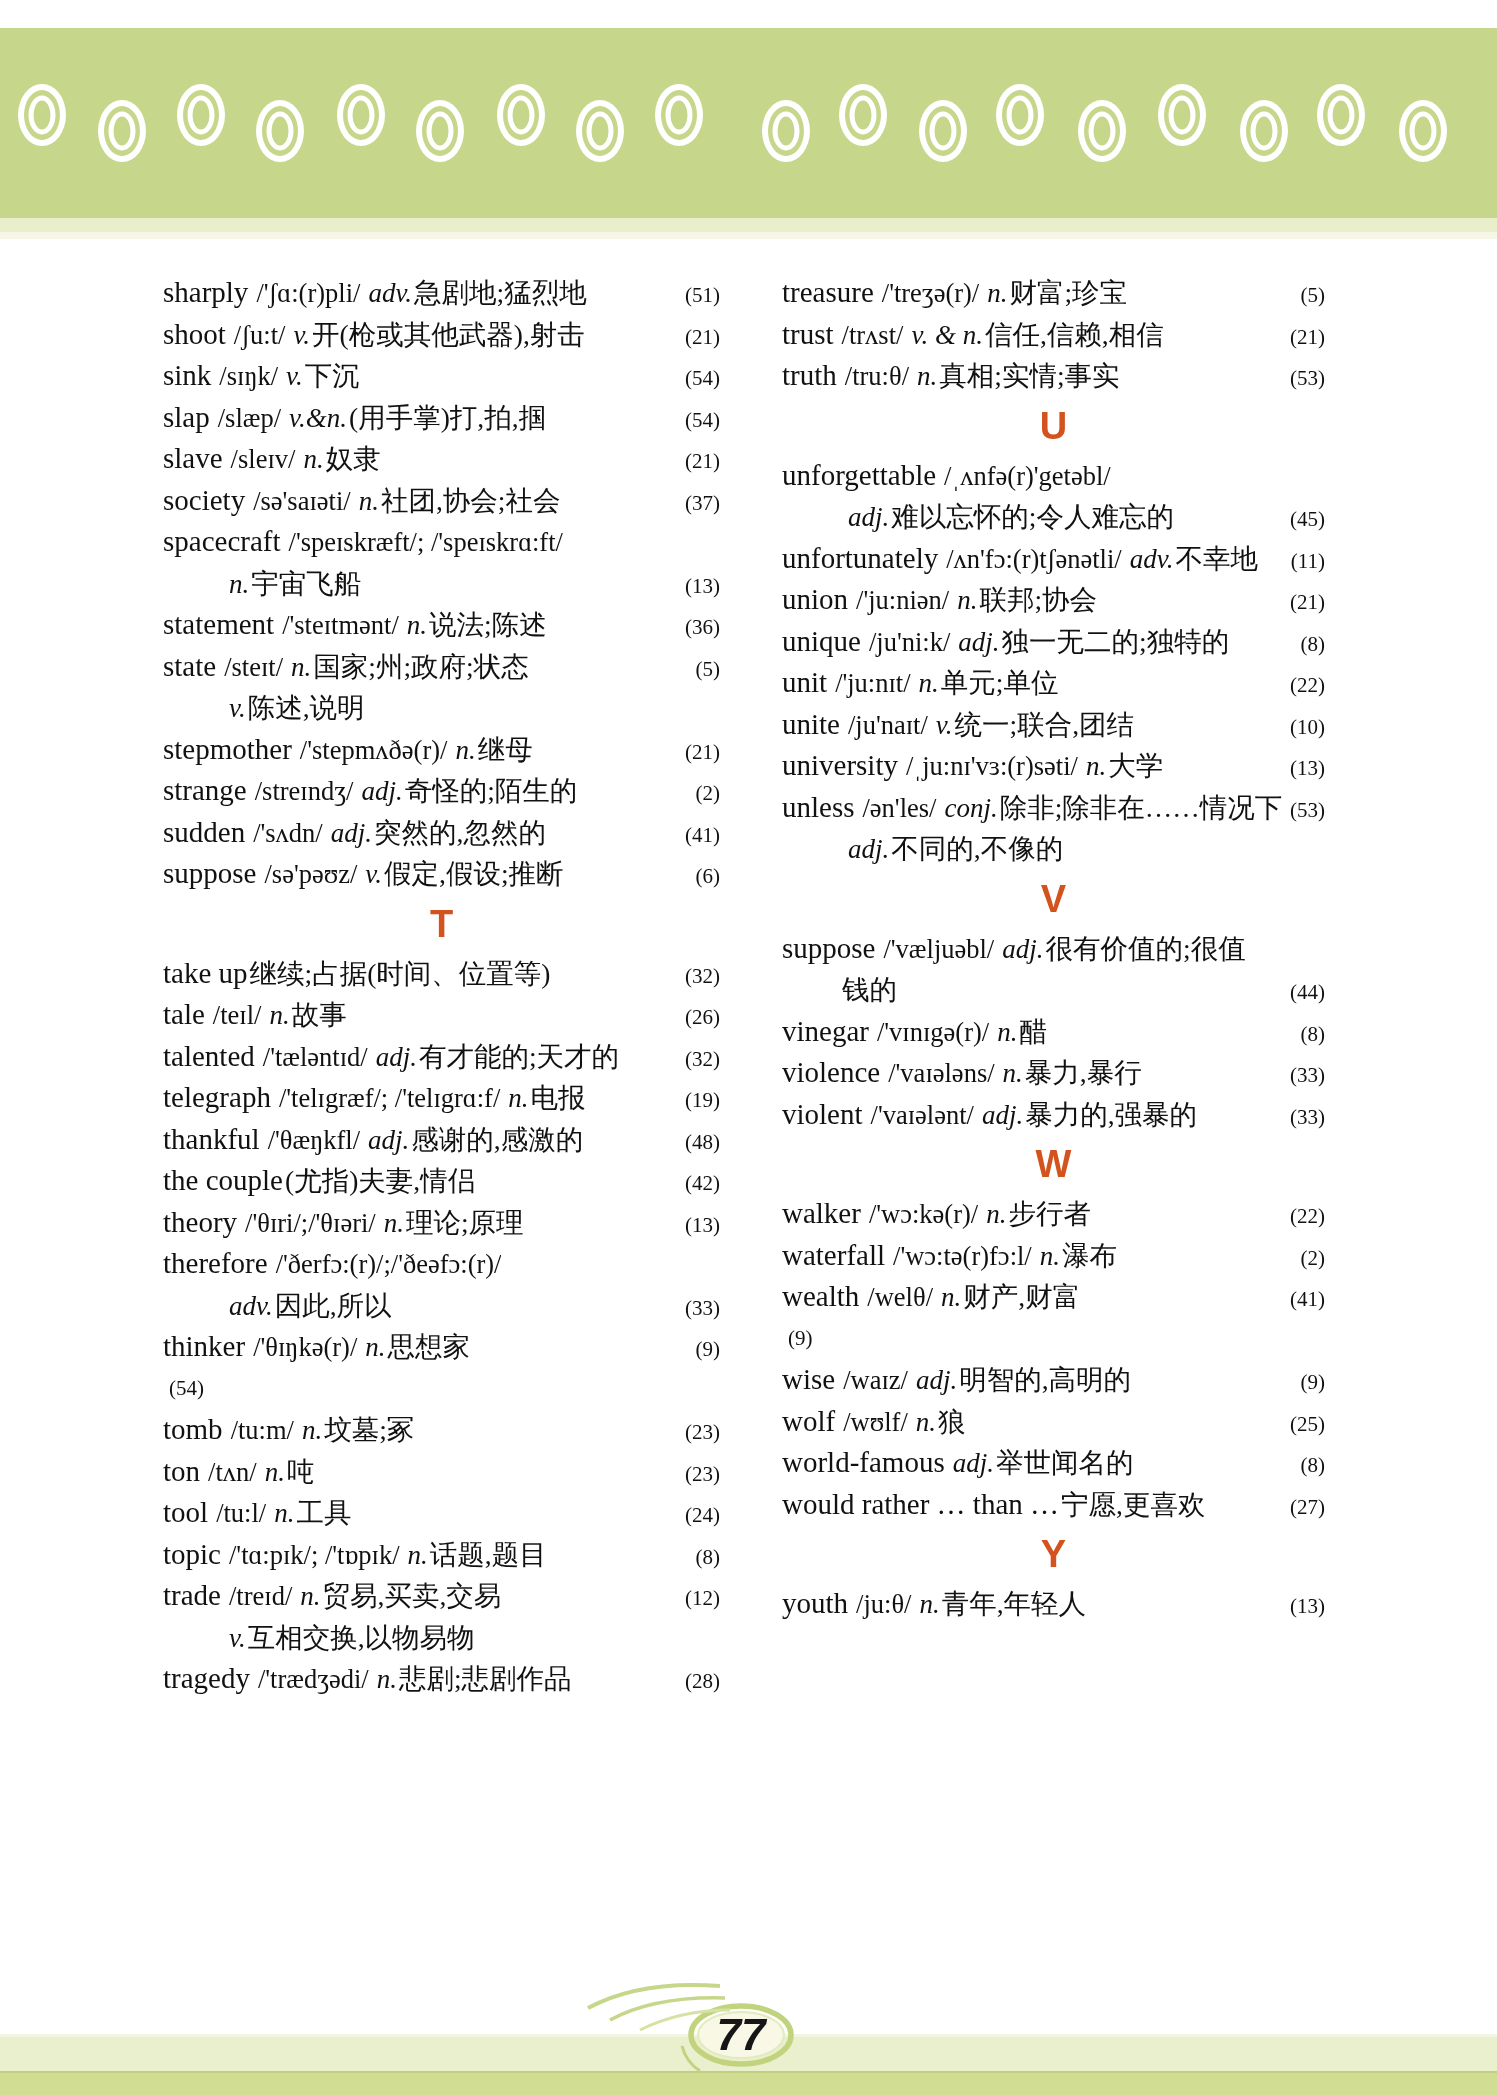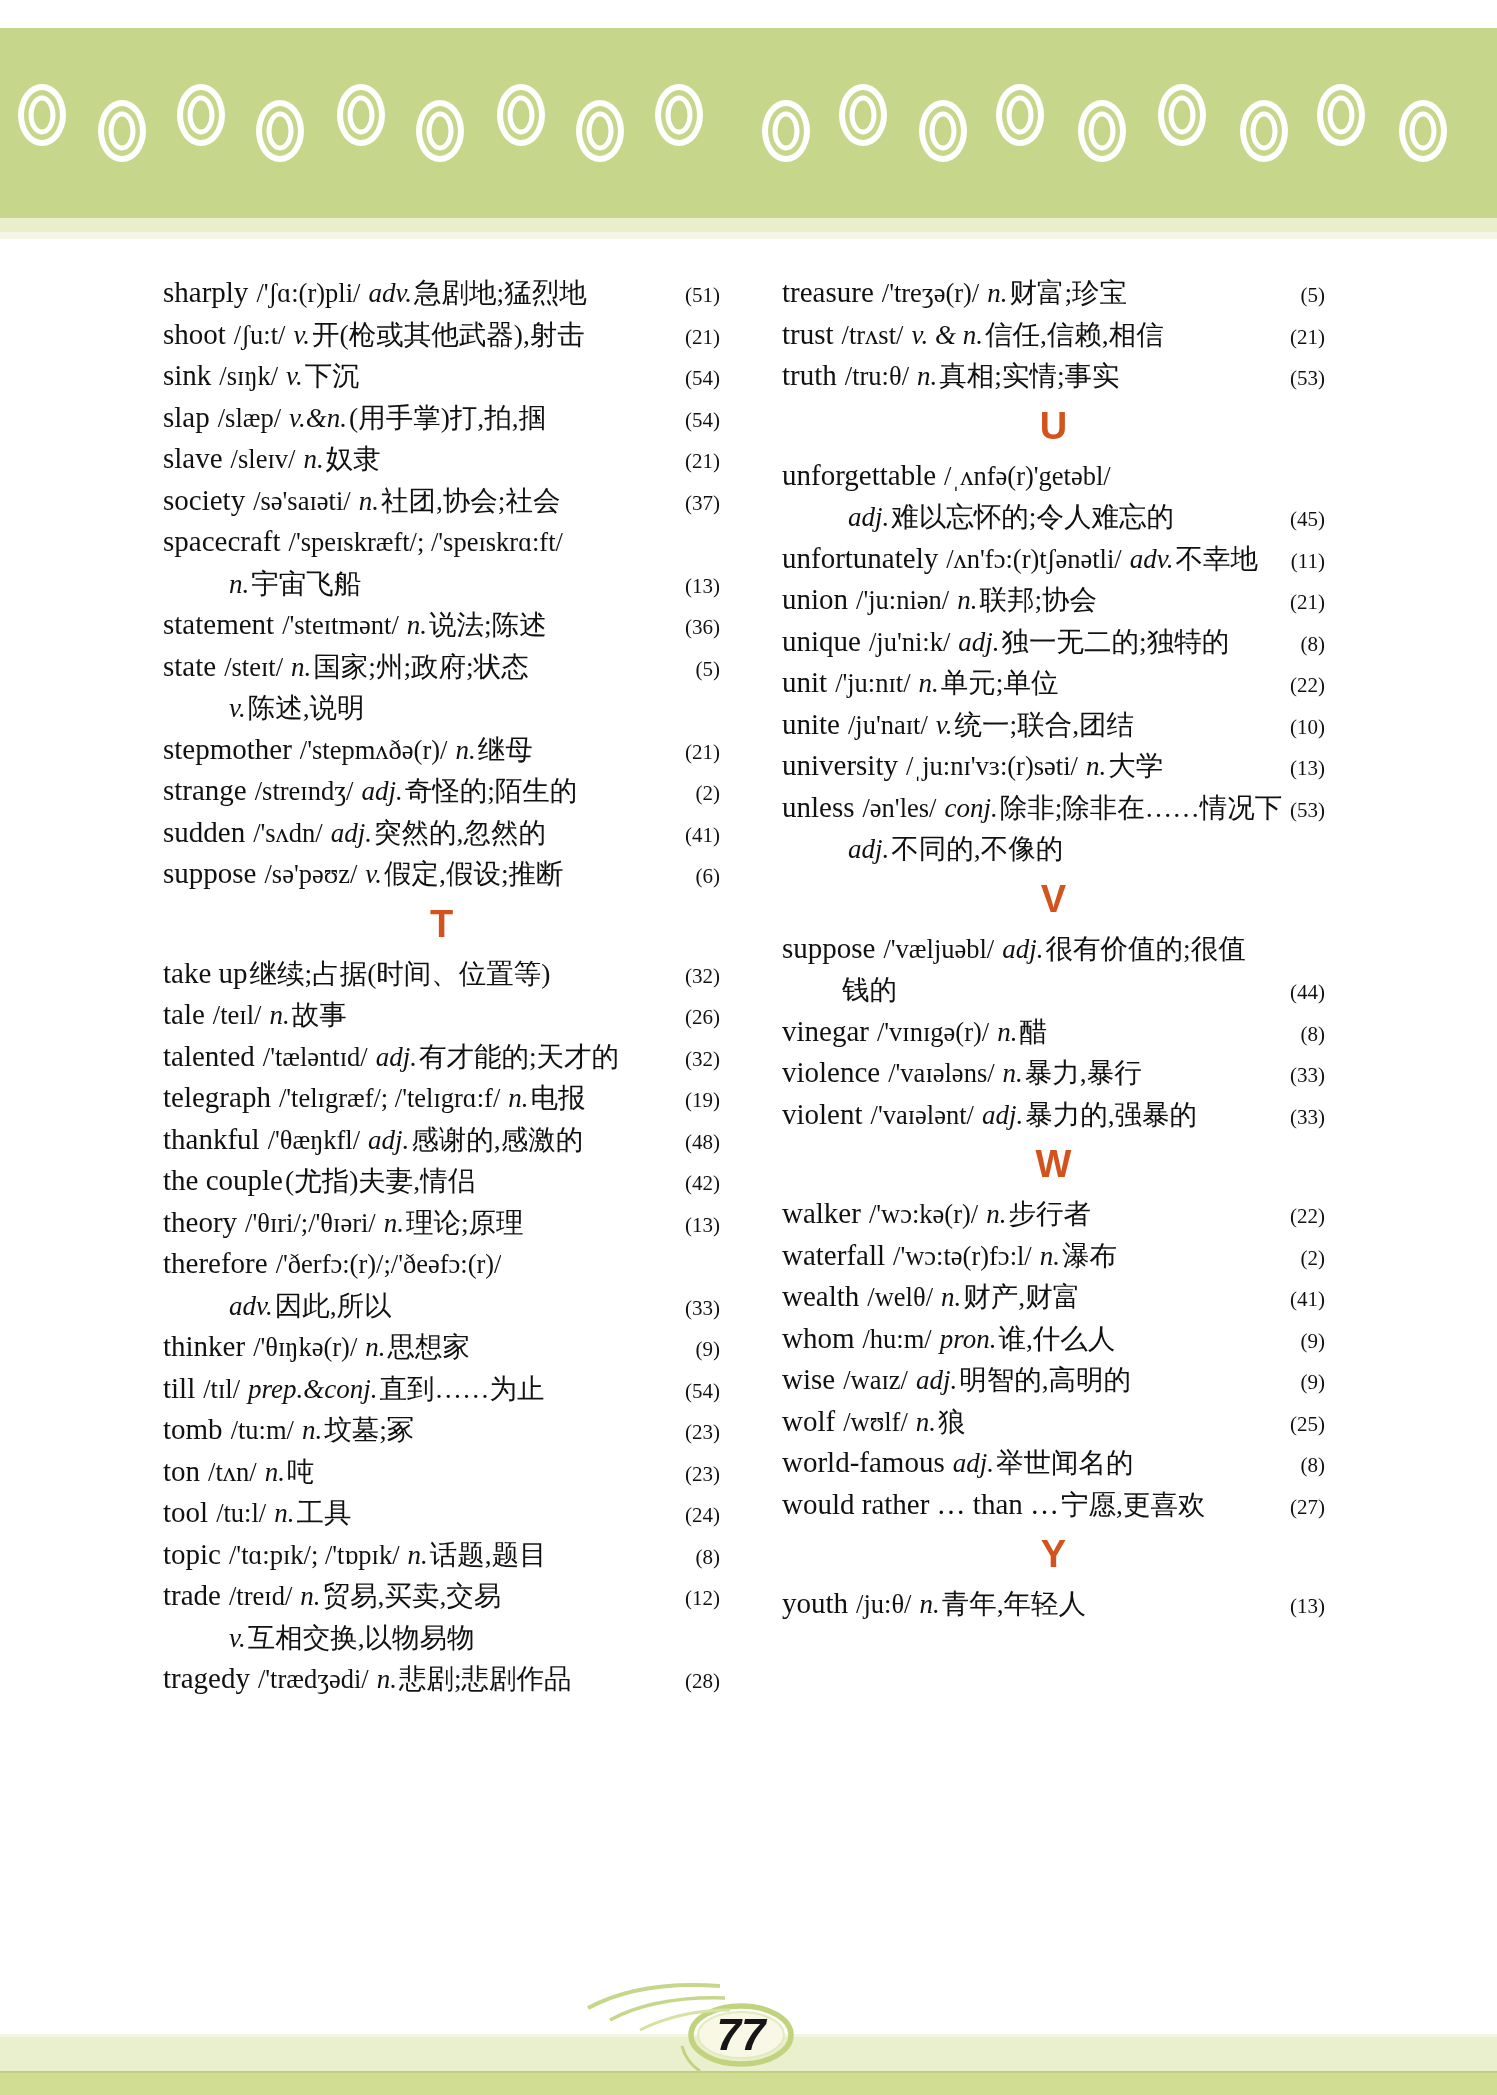--- a/index.html
+++ b/index.html
@@ -195,21 +195,20 @@
       </div>
       <div class="row ind">
         <span class="lt"><span class="pos">adv.</span><span class="cn">因此,所以</span></span>
         <span class="pg">(33)</span>
       </div>
       <div class="row">
         <span class="lt"><span class="word">thinker</span><span class="ph">/'θɪŋkə(r)/</span><span class="pos">n.</span><span class="cn">思想家</span></span>
         <span class="pg">(9)</span>
       </div>
       <div class="row">
-        <span class="lt"><span class="word">till</span><span class="ph">/tɪl/</span><span class="pos">prep.&amp;conj.</span><span class="cn">直到……为止</span></span>
         <span class="pg">(54)</span>
       </div>
       <div class="row">
         <span class="lt"><span class="word">tomb</span><span class="ph">/tu:m/</span><span class="pos">n.</span><span class="cn">坟墓;冢</span></span>
         <span class="pg">(23)</span>
       </div>
       <div class="row">
         <span class="lt"><span class="word bold">ton</span><span class="ph">/tʌn/</span><span class="pos">n.</span><span class="cn">吨</span></span>
         <span class="pg">(23)</span>
       </div>
@@ -312,21 +311,20 @@
       </div>
       <div class="row">
         <span class="lt"><span class="word">waterfall</span><span class="ph">/'wɔ:tə(r)fɔ:l/</span><span class="pos">n.</span><span class="cn">瀑布</span></span>
         <span class="pg">(2)</span>
       </div>
       <div class="row">
         <span class="lt"><span class="word bold">wealth</span><span class="ph">/welθ/</span><span class="pos">n.</span><span class="cn">财产,财富</span></span>
         <span class="pg">(41)</span>
       </div>
       <div class="row">
-        <span class="lt"><span class="word bold">whom</span><span class="ph">/hu:m/</span><span class="pos">pron.</span><span class="cn">谁,什么人</span></span>
         <span class="pg">(9)</span>
       </div>
       <div class="row">
         <span class="lt"><span class="word bold">wise</span><span class="ph">/waɪz/</span><span class="pos">adj.</span><span class="cn">明智的,高明的</span></span>
         <span class="pg">(9)</span>
       </div>
       <div class="row">
         <span class="lt"><span class="word">wolf</span><span class="ph">/wʊlf/</span><span class="pos">n.</span><span class="cn">狼</span></span>
         <span class="pg">(25)</span>
       </div>

